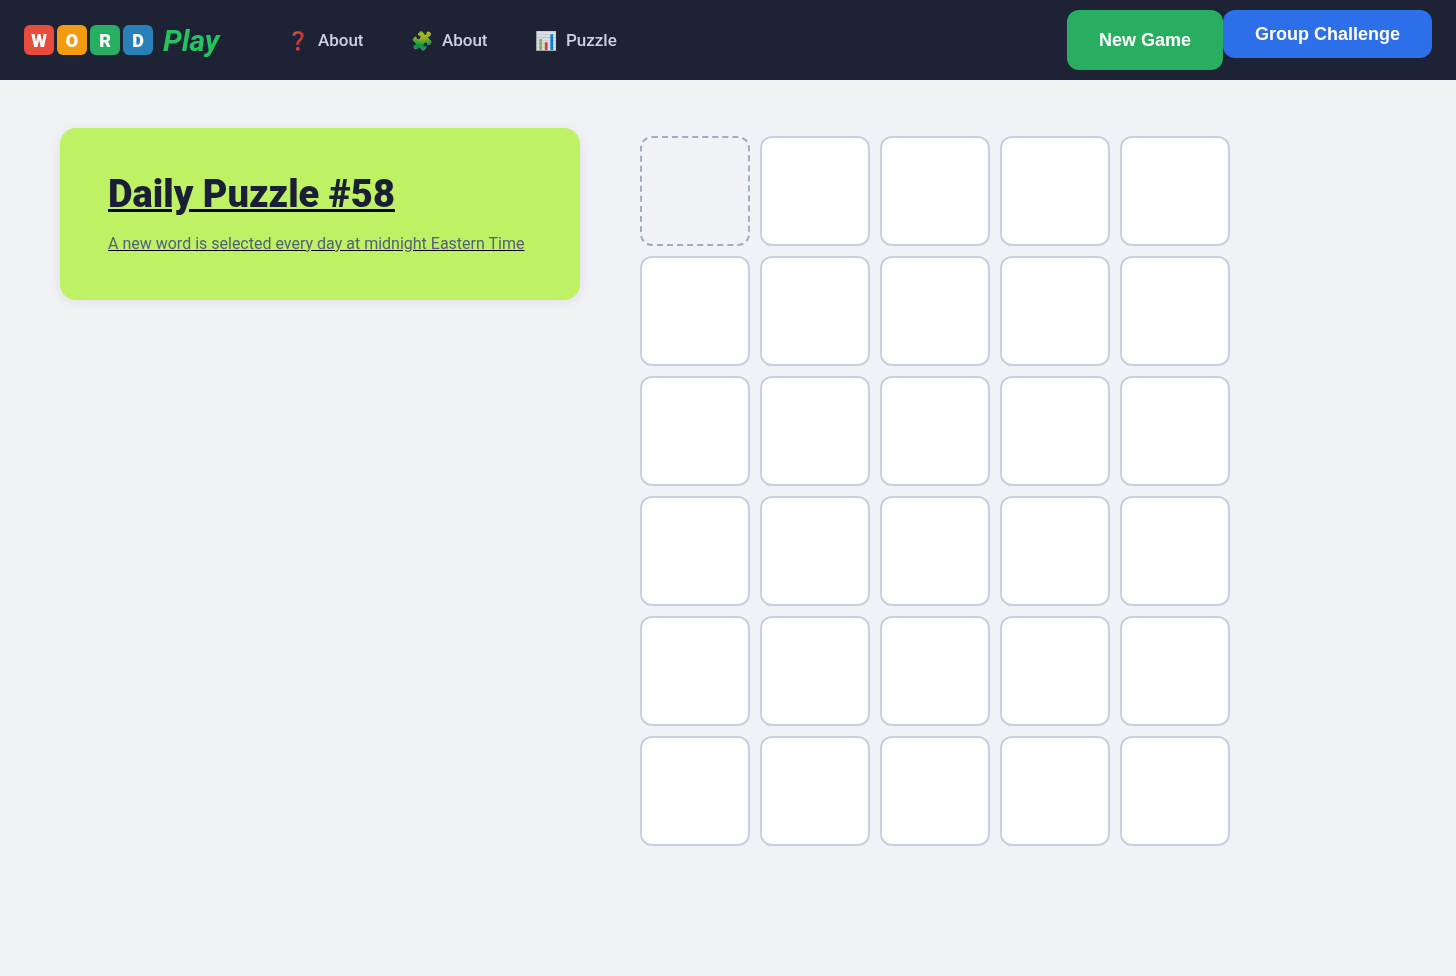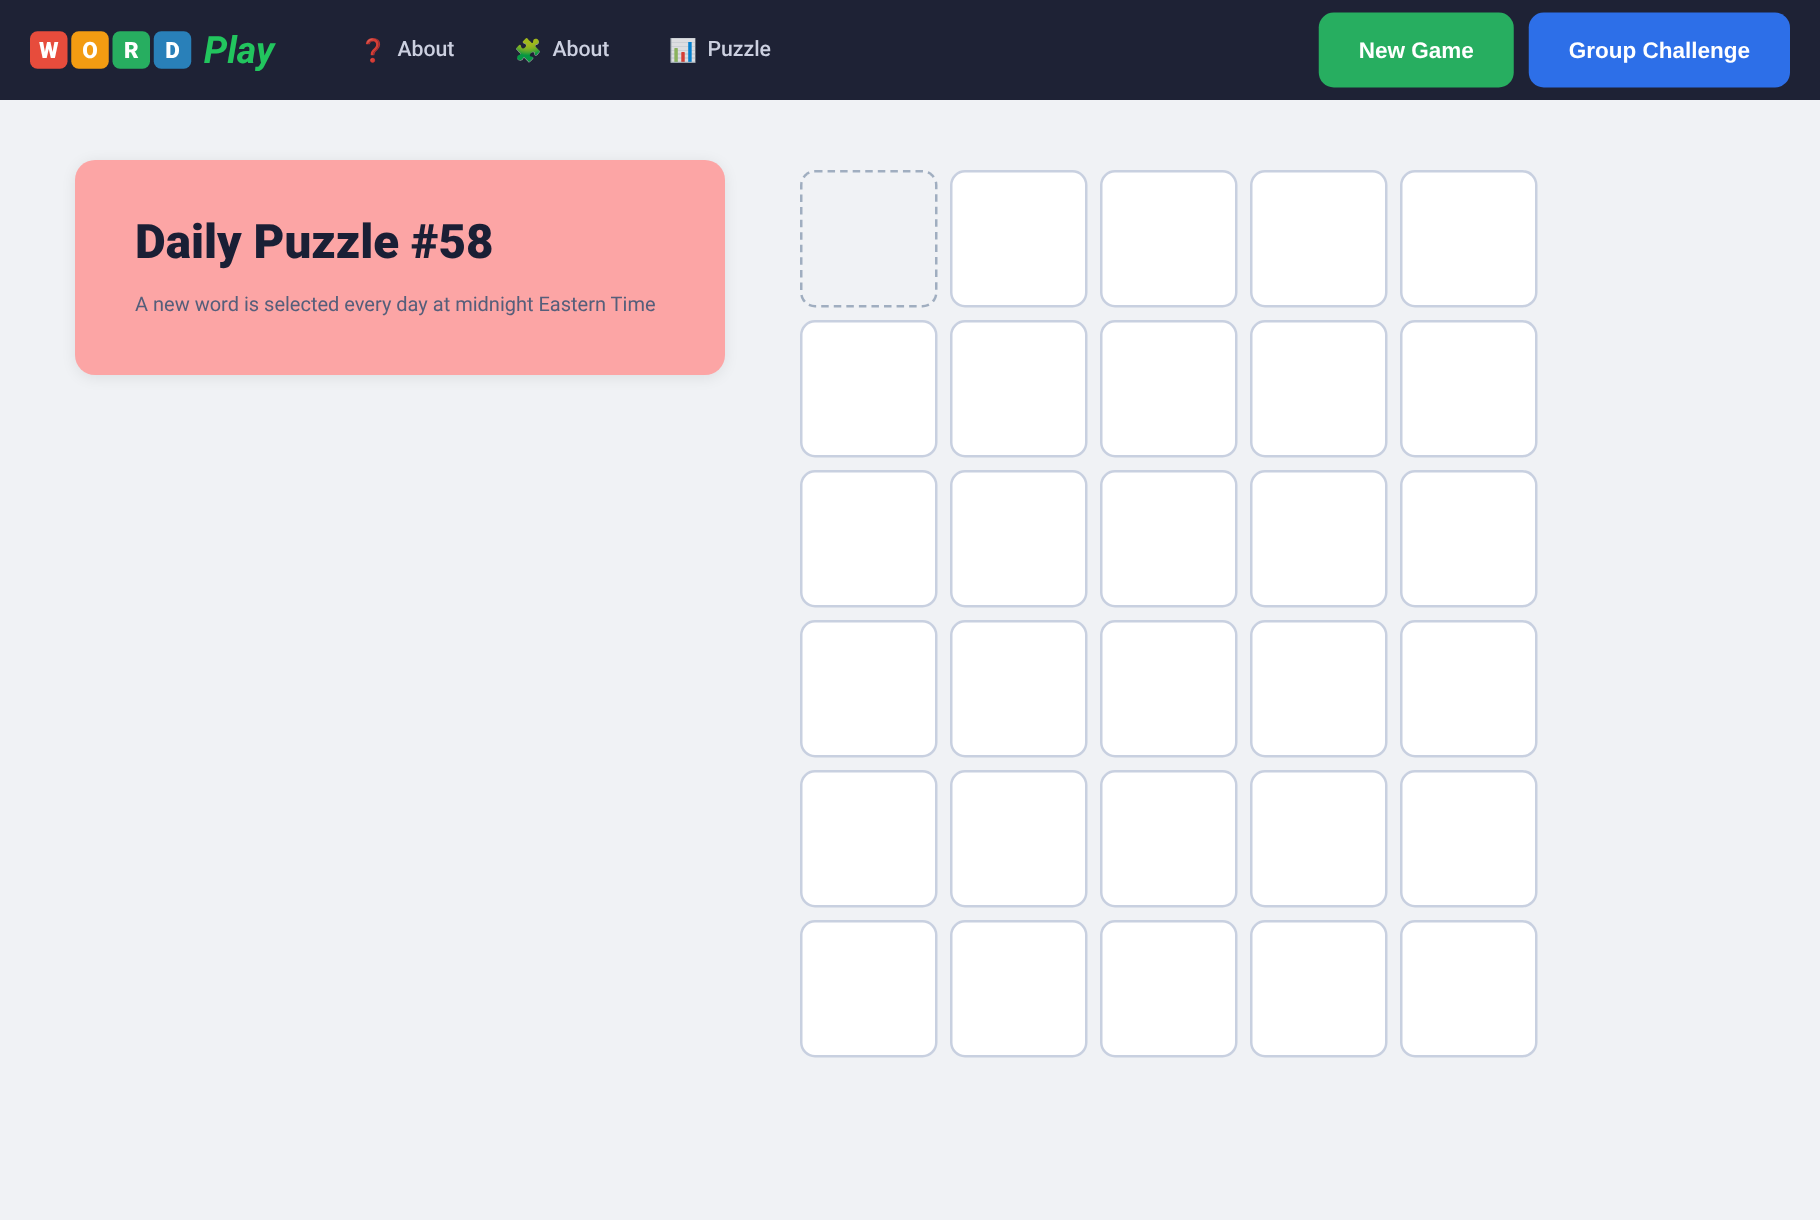--- a/index.html
+++ b/index.html
@@ -82,21 +82,21 @@
       text-decoration: none;
     }
 
     .nav-icon {
       font-size: 18px;
       opacity: 0.85;
     }
 
     .header-buttons {
       display: flex;
-      gap: 12px;
+      gap: 0;
       margin-left: auto;
       padding-left: 29px;
     }
 
     .btn-new-game {
       background-color: #27ae60;
       color: white;
       border: none;
       border-radius: 12px;
       padding: 14px 32px;
@@ -108,39 +108,40 @@
 
     .btn-group-challenge {
       background-color: #2d6fe8;
       color: white;
       border: none;
       border-radius: 12px;
       padding: 14px 32px;
       font-size: 18px;
       font-weight: 700;
       cursor: pointer;
-      height: 60px;
+      height: 48px;
     }
 
     
     .main-content {
       display: flex;
       padding: 48px 60px;
       gap: 60px;
       align-items: flex-start;
     }
 
     
     .info-card {
-      background: #fca5a5;
+      background: #bef264;
       border-radius: 16px;
       padding: 44px 48px;
       width: 520px;
       box-shadow: 0 2px 12px rgba(0,0,0,0.08);
       flex-shrink: 0;
+      text-decoration: underline;
     }
 
     .puzzle-title {
       font-size: 38px;
       font-weight: 900;
       color: #1a1f35;
       margin-bottom: 16px;
     }
 
     .puzzle-date {

